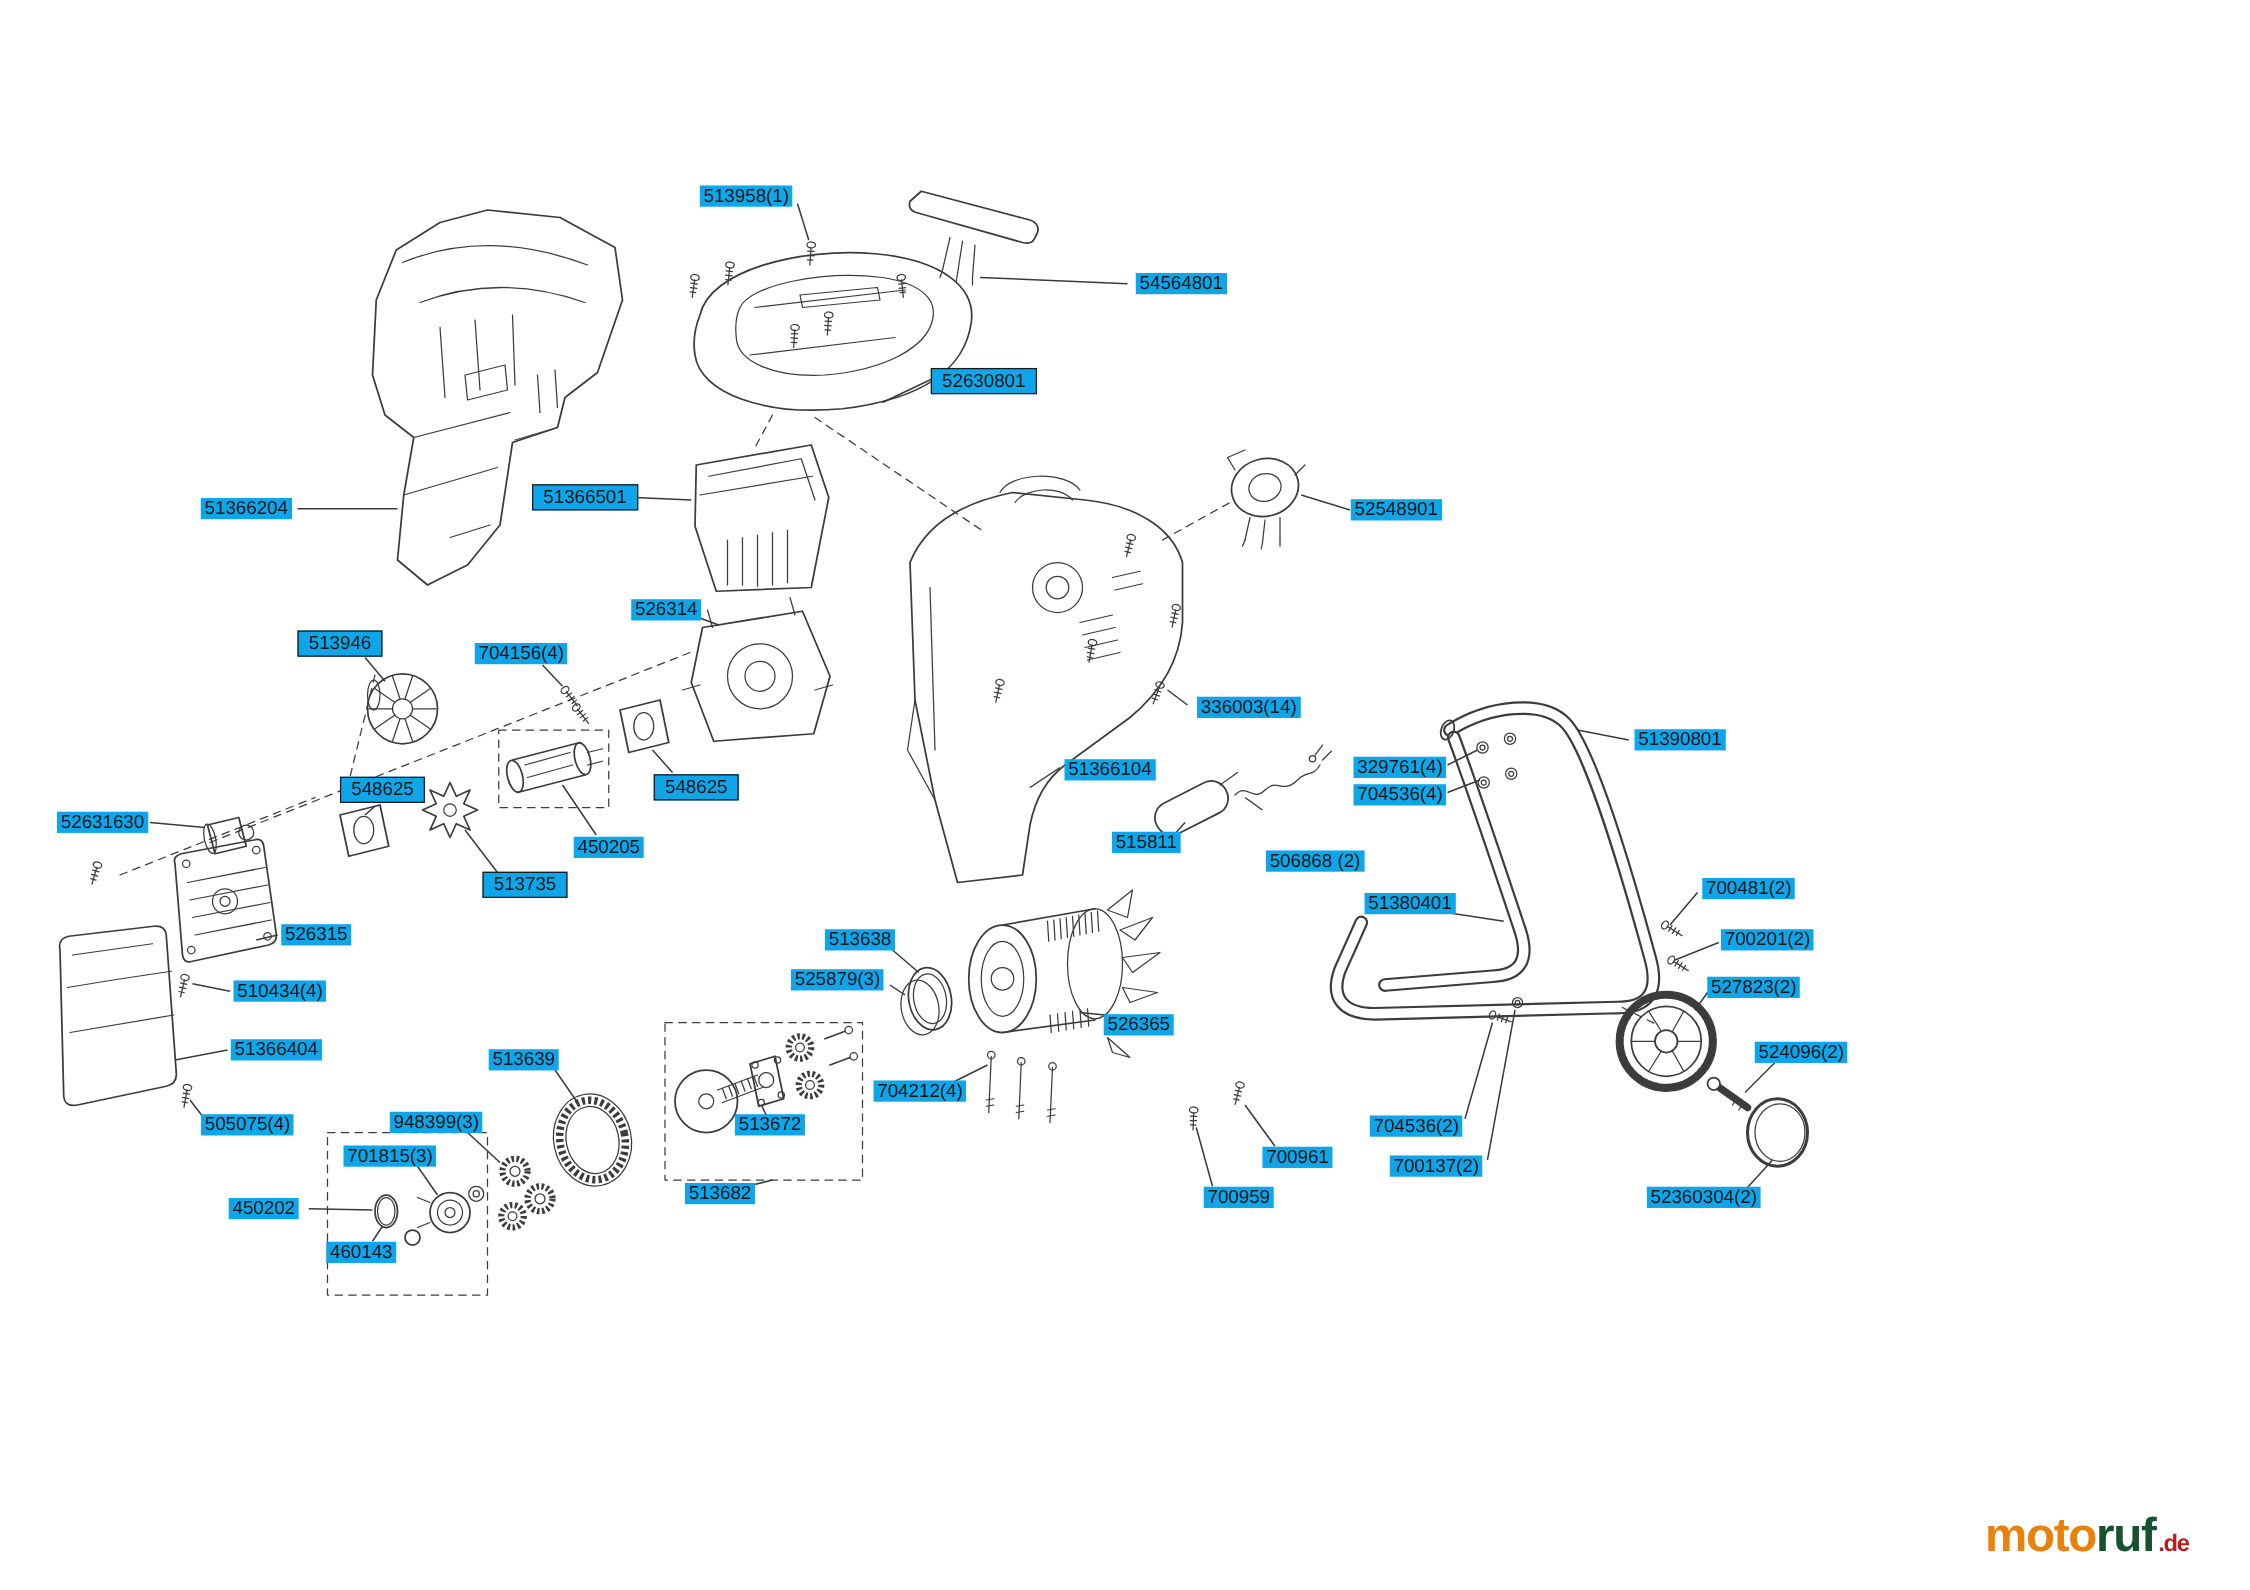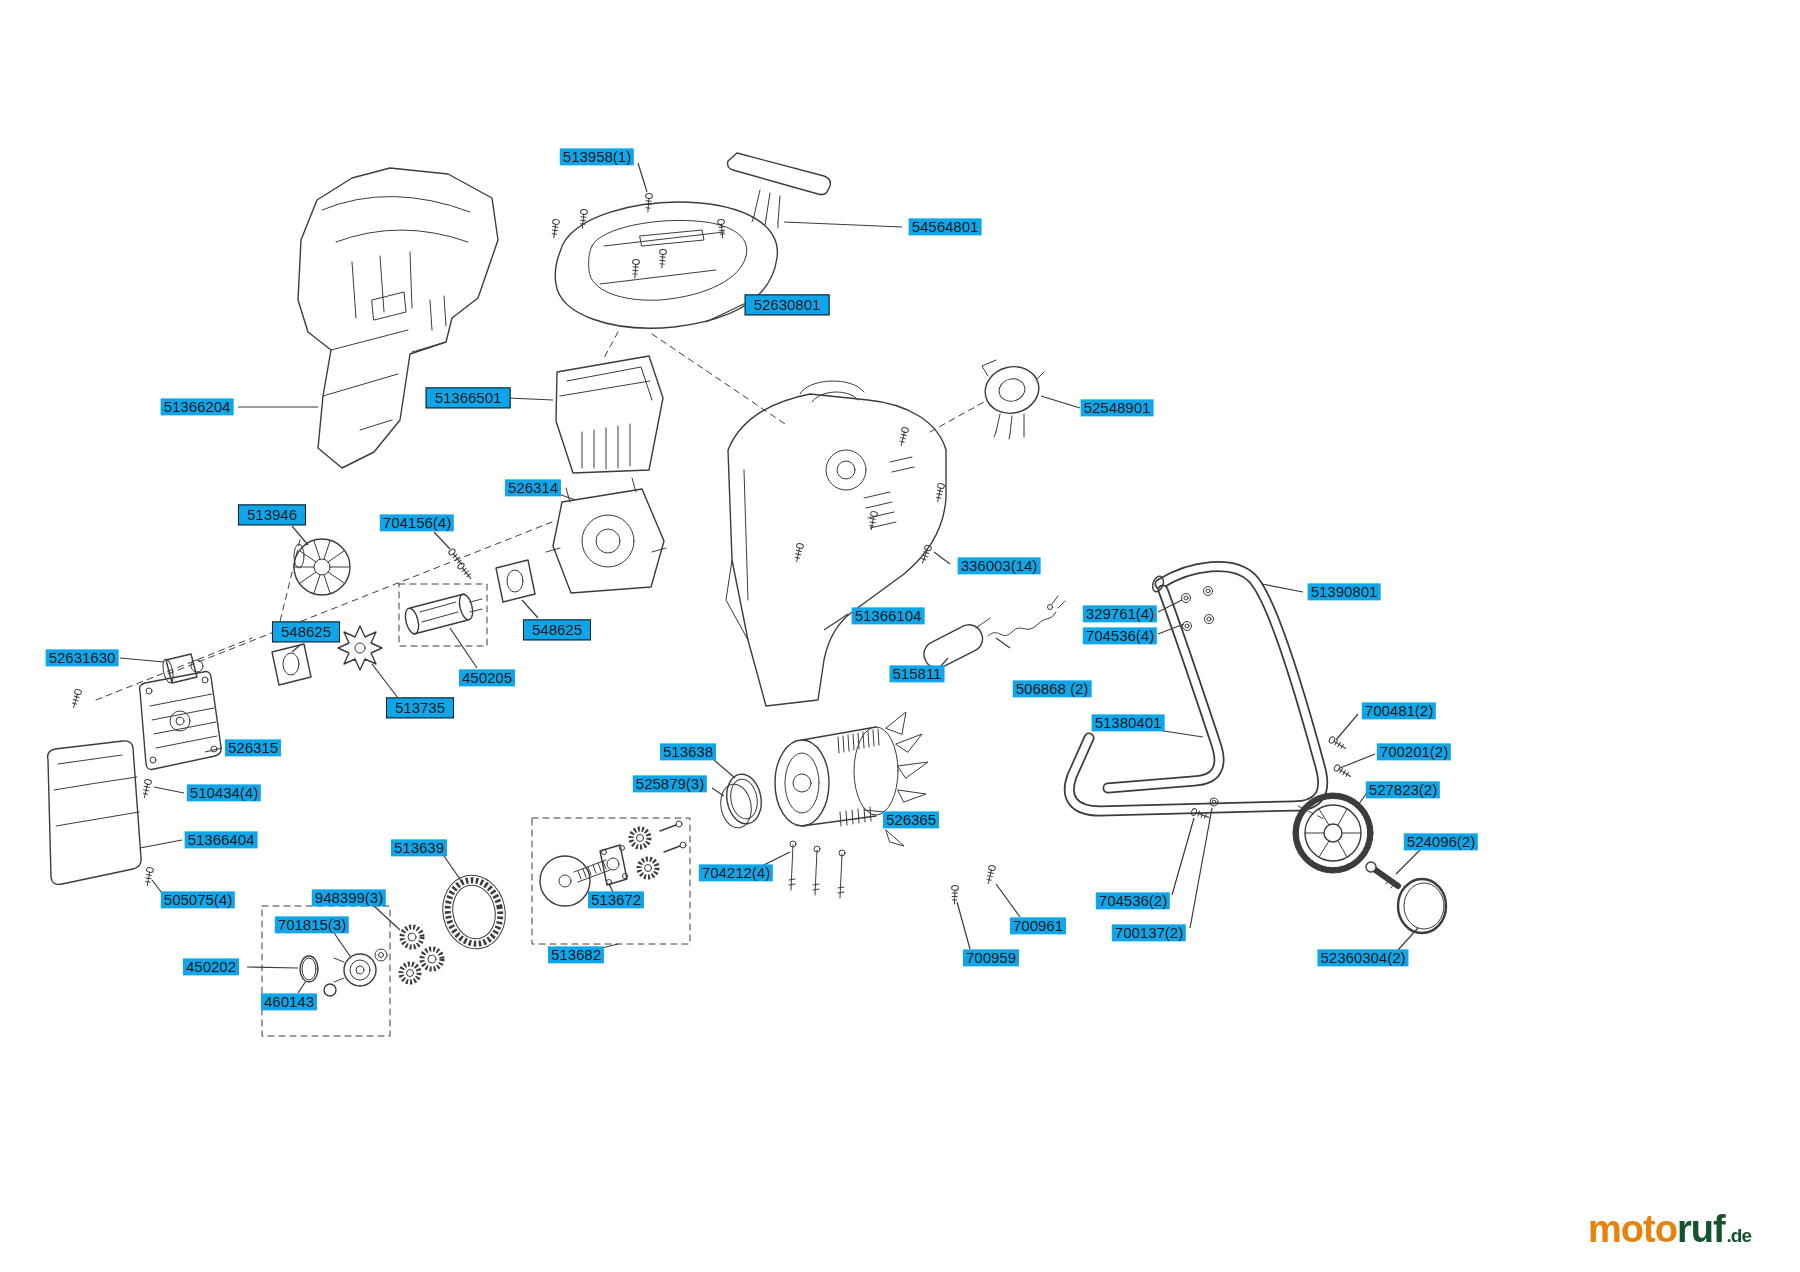--- a/index.html
+++ b/index.html
@@ -417,16 +417,16 @@
       <div class="part-label" style="left: 1403px; top: 790px;">527823(2)</div>
       <div class="part-label" style="left: 1441px; top: 842px;">524096(2)</div>
       <div class="part-label" style="left: 1133px; top: 901px;">704536(2)</div>
       <div class="part-label" style="left: 1149px; top: 933px;">700137(2)</div>
       <div class="part-label" style="left: 1038px; top: 926px;">700961</div>
       <div class="part-label" style="left: 991px; top: 958px;">700959</div>
       <div class="part-label" style="left: 1363px; top: 958px;">52360304(2)</div>
     </div>
 
   <div class="logo">
-    <span style="color: rgb(232, 130, 13);">moto</span><span style="color: #14532d;">ruf</span><span class="logo-suffix" style="color: #14532d;">.de</span>
+    <span style="color: rgb(232, 130, 13);">moto</span><span style="color: #14532d;">ruf</span><span class="logo-suffix" style="color: #b91c1c;">.de</span>
   </div>
 
 </div>
 
 </body></html>

